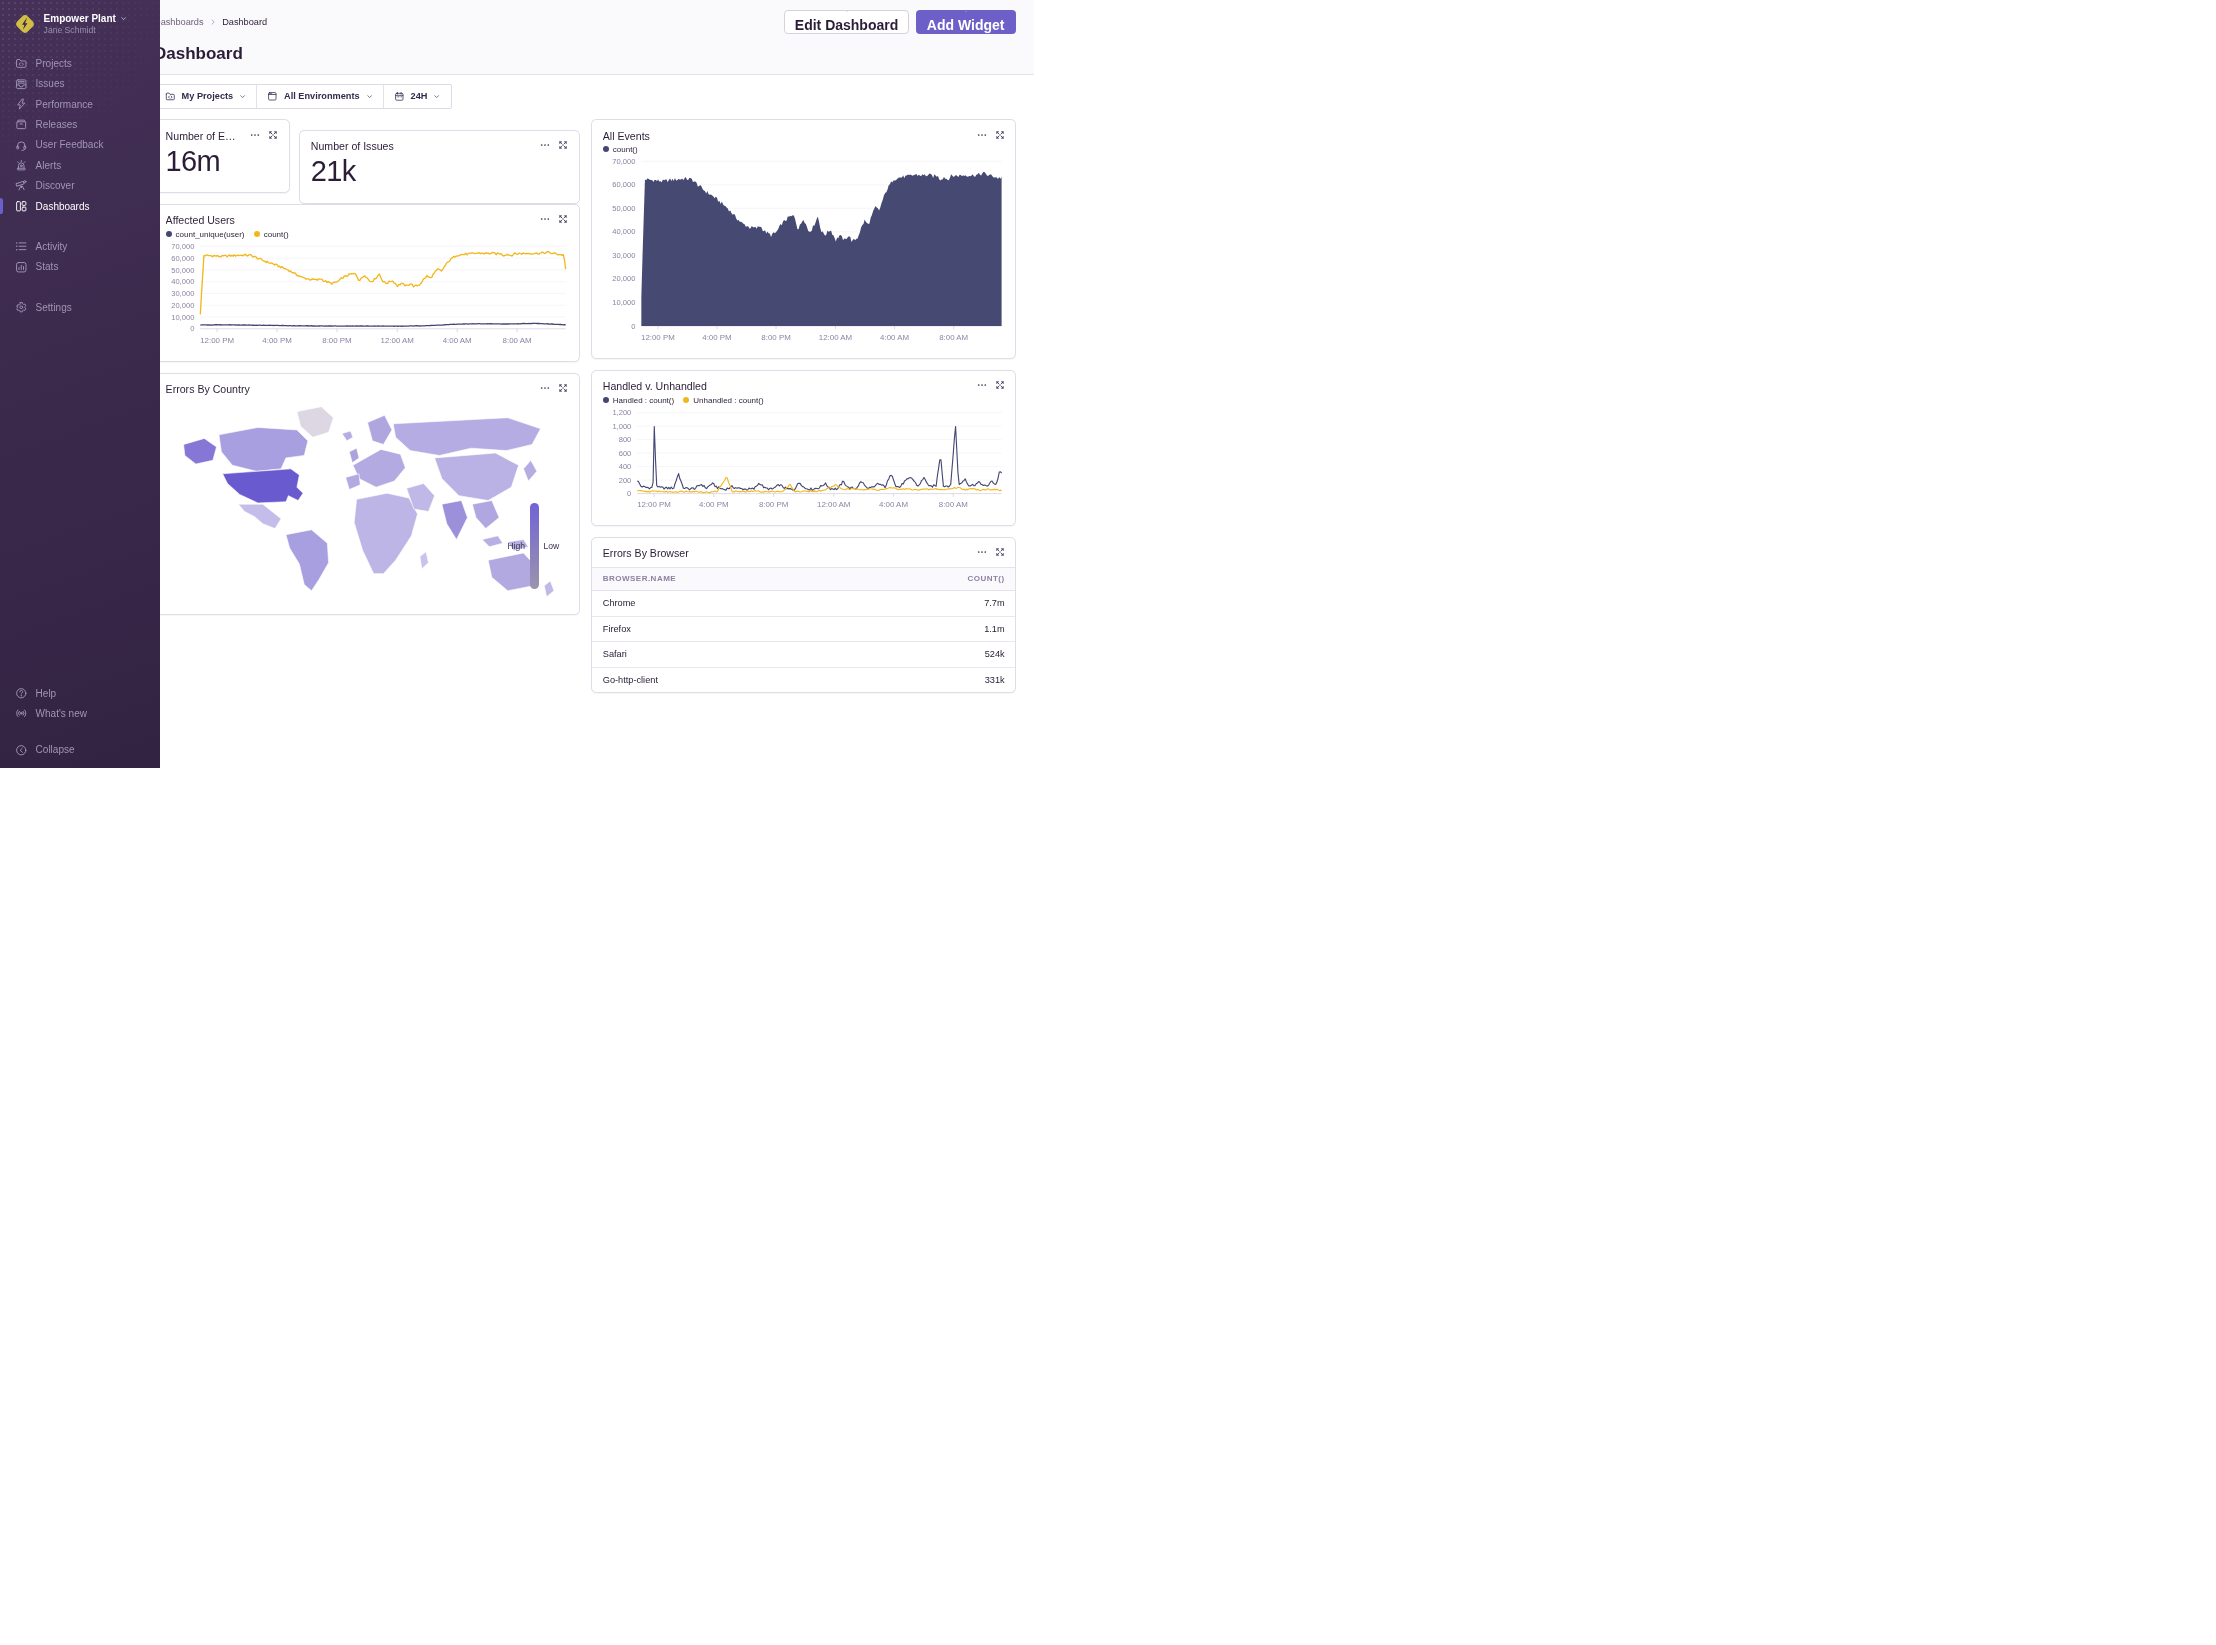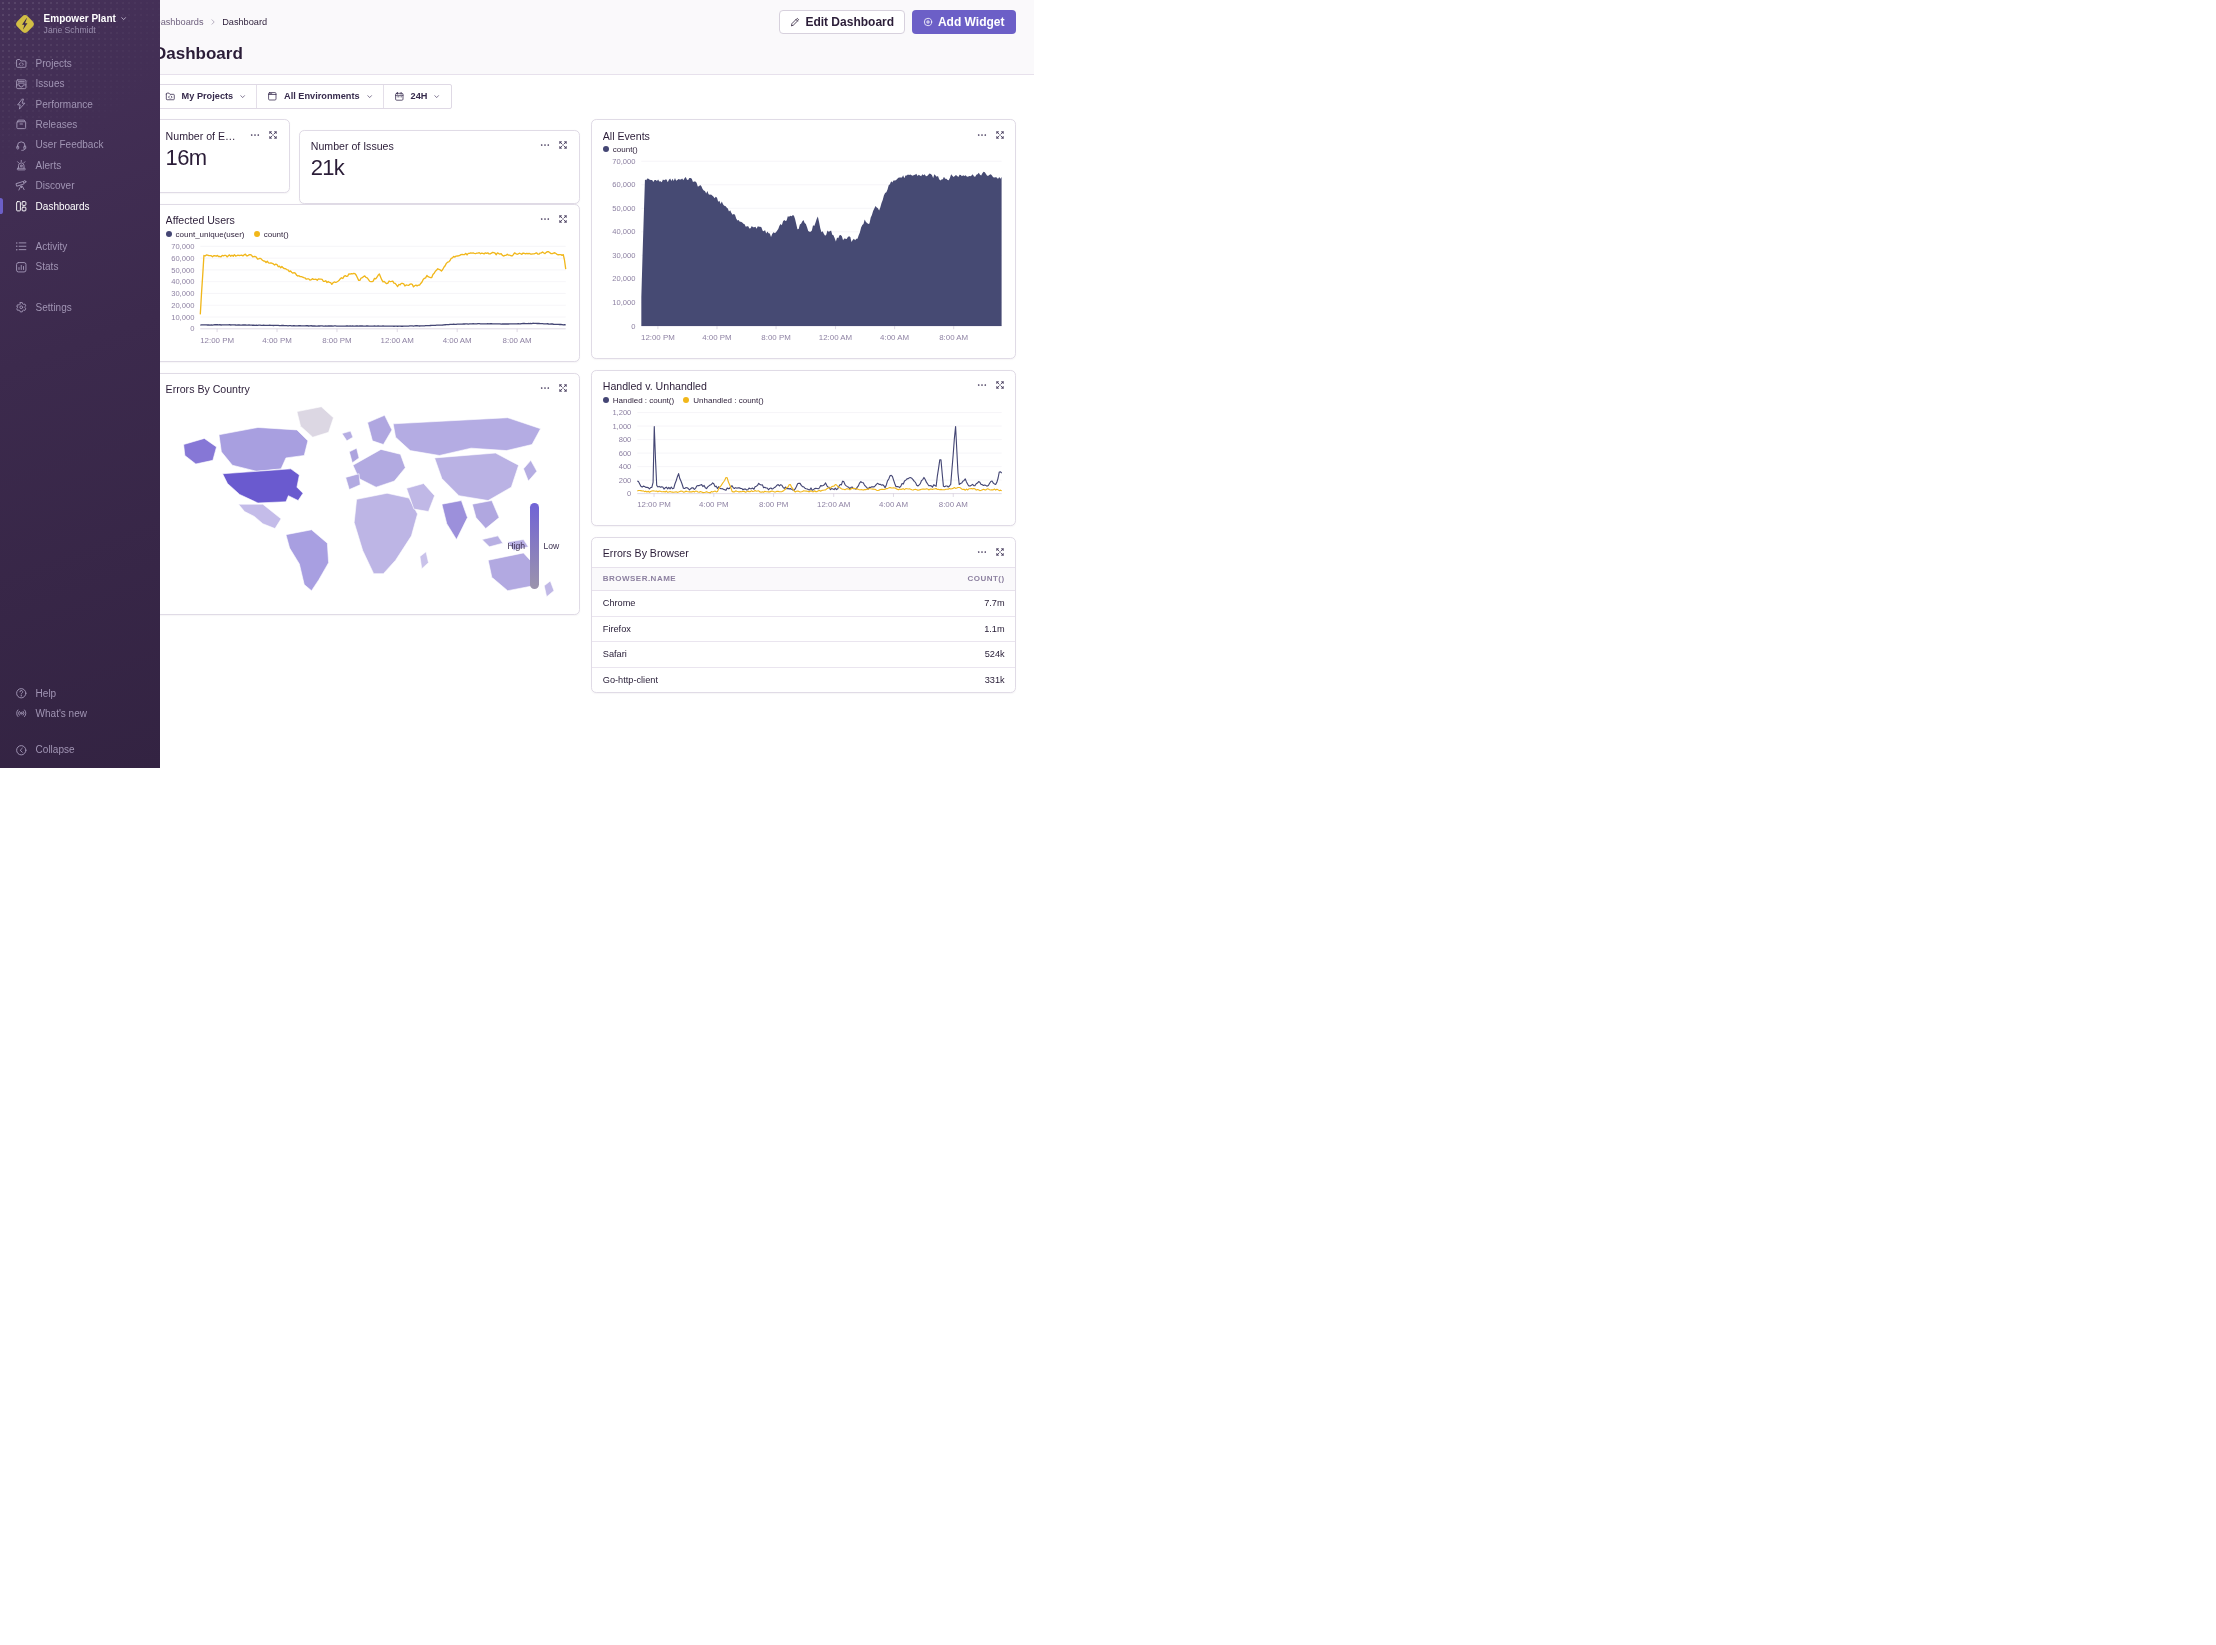--- a/index.html
+++ b/index.html
@@ -27,21 +27,21 @@
 
   
   .main{position:absolute;left:136px;top:0;right:0;bottom:0;display:flex;flex-direction:column;}
   .page-header{background:#faf9fb;border-bottom:0.7px solid #e7e1ec;padding:10px 18.5px 9.2px 18px;flex:none;}
   .ph-top{display:flex;align-items:center;justify-content:space-between;}
   .breadcrumb{display:flex;align-items:center;gap:5.3px;font-size:9.2px;}
   .crumb-link{color:#6f617f;cursor:pointer;}
   .crumb-sep{width:8px;height:8px;stroke:#a79db3;}
   .crumb-current{color:#2b1d38;}
   .ph-buttons{display:flex;gap:6.6px;}
-  .btn{display:flex;align-items:center;gap:5.3px;height:24.4px;padding:0 10px;border-radius:4px;font-size:12px;font-weight:700;cursor:pointer;border:0.7px solid #d7d1dd;background:#fff;color:#2b1d38;}
+  .btn{display:flex;align-items:center;gap:5.3px;height:24.4px;padding:0 10px;border-radius:4px;font-size:14px;font-weight:700;cursor:pointer;border:0.7px solid #d7d1dd;background:#fff;color:#2b1d38;flex-direction:column;}
   .btn .bicon{width:10px;height:10px;}
   .btn-primary{border-color:transparent;color:#fff;}
   .page-title{font-size:17px;font-weight:700;color:#2b1d38;margin-top:10px;}
 
   .content{flex:1;background:#fff;padding:9.2px 18px 0 18px;position:relative;}
   .filter-bar{display:inline-flex;align-items:stretch;height:25px;border:0.7px solid #dfd9e5;border-radius:2px;background:#fff;margin-bottom:10.6px;overflow:hidden;}
   .filter-seg{display:flex;align-items:center;gap:6px;padding:0 10px;font-size:9.2px;font-weight:700;color:#362a4c;cursor:pointer;}
   .filter-seg + .filter-seg{border-left:0.7px solid #e4dfe9;justify-content:flex-end;}
   .ficon{width:10.6px;height:10.6px;color:#3c3153;}
   .fchev{width:7.3px;height:7.3px;stroke:#65597a;}
@@ -49,21 +49,21 @@
   .grid{display:flex;gap:11.2px;align-items:flex-start;}
   .col-left{width:426px;flex:none;}
   .col-right{width:425px;flex:none;}
   .card{background:#fff;border:0.7px solid #e0dbe6;border-radius:5.3px;box-shadow:0 0.7px 1.3px rgba(43,34,51,.04);padding:9.2px 10.6px 8px 10.6px;position:relative;}
   .card + .card{margin-top:10.6px;}
   .stat-row{display:flex;gap:9.2px;}
   .card-head{display:flex;align-items:flex-start;justify-content:space-between;gap:5.3px;}
   .card-title{font-size:10.6px;font-weight:500;color:#2b1d38;white-space:nowrap;overflow:hidden;text-overflow:ellipsis;}
   .card-actions{display:flex;gap:8px;flex:none;color:#3f3456;}
   .act-icon{width:10px;height:10px;cursor:pointer;}
-  .big-number{font-size:22px;font-weight:500;color:#2b1d38;margin-top:5.3px;letter-spacing:-0.7px;line-height:1;}
+  .big-number{font-size:29px;font-weight:500;color:#2b1d38;margin-top:5.3px;letter-spacing:-0.7px;line-height:1;}
   .legend{display:flex;gap:9.2px;margin-top:2.6px;height:10.6px;align-items:center;}
   .legend-item{display:flex;align-items:center;gap:4px;font-size:8px;color:#2b1d38;}
   .legend-dot{width:6px;height:6px;border-radius:50%;flex:none;}
   .chart-svg{display:block;margin-top:1.3px;}
   .map-wrap{position:relative;margin-top:2.6px;}
   .map-legend{position:absolute;right:9.2px;top:106px;display:flex;flex-direction:row;align-items:center;gap:4.6px;}
   .map-legend-label{font-size:8.6px;color:#3d3151;}
   .map-legend-bar{width:9.2px;height:86px;border-radius:4.6px;}
 
   

